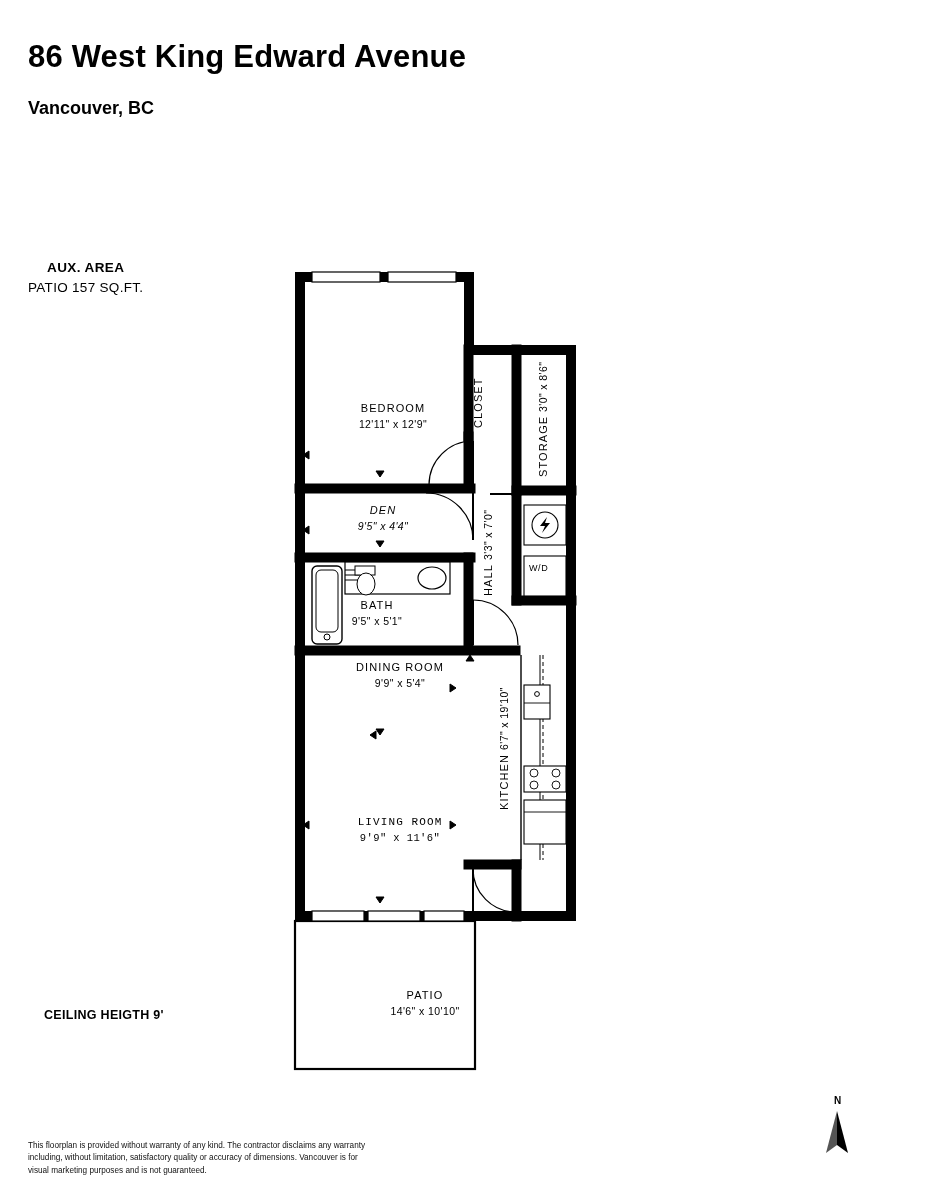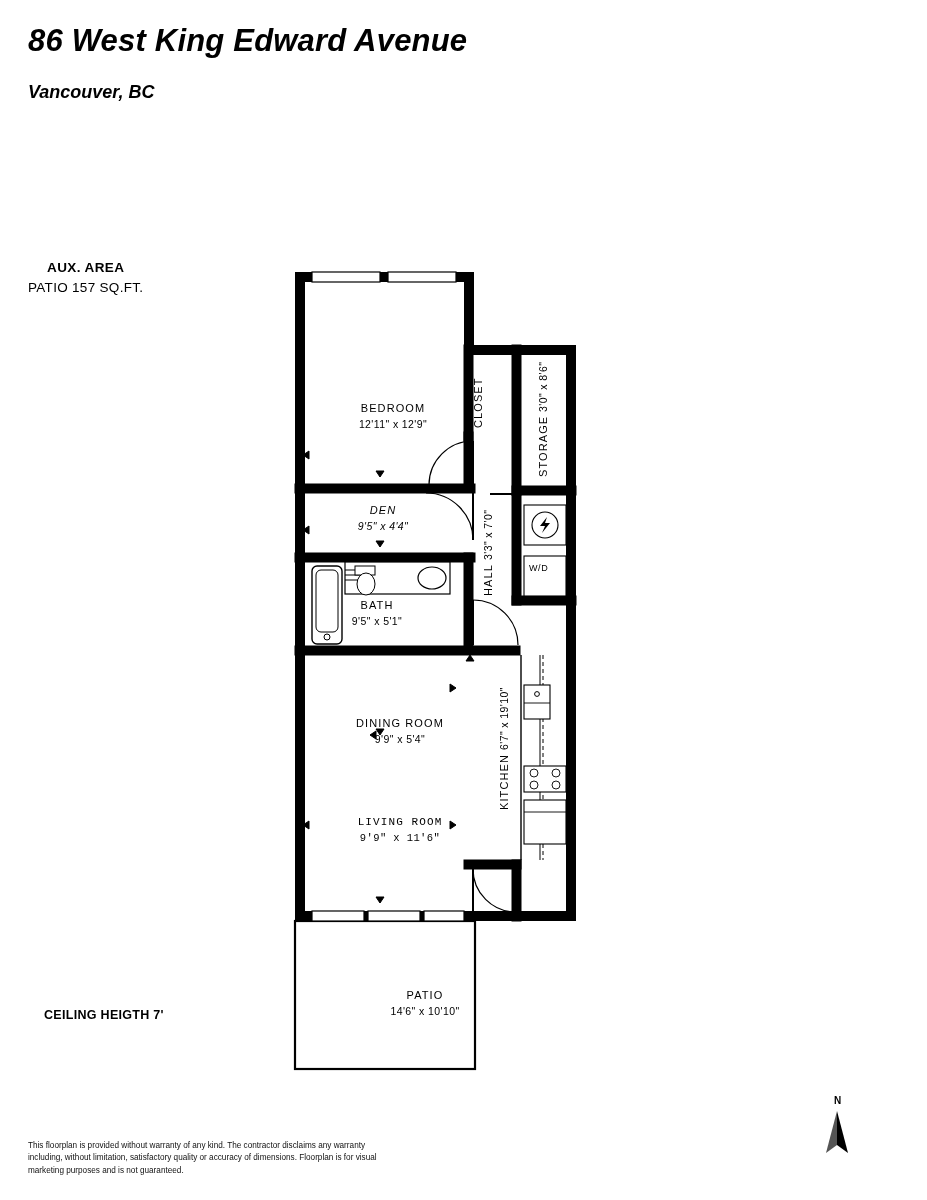--- a/index.html
+++ b/index.html
@@ -13,23 +13,22 @@
     position: relative;
     font-family: "Liberation Sans", sans-serif;
     color: #000000;
     overflow: hidden;
   }
 
   
   #header {
     position: absolute;
     left: 28px;
-    top: 24px;
+    top: 40px;
     width: 700px;
-    font-style: italic;
   }
   #title {
     font-size: 31px;
     font-weight: bold;
     letter-spacing: 0.2px;
     line-height: 1.1;
     margin: 0;
   }
   #subtitle {
     font-size: 18px;
@@ -133,23 +132,23 @@
 <div id="header">
   <h1 id="title">86 West King Edward Avenue</h1>
   <div id="subtitle">Vancouver, BC</div>
 </div>
 
 <div id="aux-block">
   <div id="aux-label">AUX. AREA</div>
   <div id="aux-patio">PATIO   157 SQ.FT.</div>
 </div>
 
-<div id="ceiling">CEILING HEIGTH  7'</div>
-
-<div id="disclaimer">This floorplan is provided without  warranty of any kind. The contractor disclaims any warranty including, without limitation, satisfactory quality or accuracy of dimensions. Floorplan is for visual marketing purposes and is not guaranteed.</div>
+<div id="ceiling">CEILING HEIGTH  9'</div>
+
+<div id="disclaimer">This floorplan is provided without  warranty of any kind. The contractor disclaims any warranty including, without limitation, satisfactory quality or accuracy of dimensions. Vancouver is for visual marketing purposes and is not guaranteed.</div>
 
 <svg id="plan" viewBox="0 0 927 1200">
   <g fill="none" stroke="#000" stroke-width="1">
 
     <rect x="295" y="921" width="180" height="148" stroke="#000" stroke-width="2.2" fill="#ffffff"></rect>
 
     <path d="
       M295,272 L474,272 L474,345 L576,345 L576,921 L295,921 Z
       M305,282 L464,282 L464,355 L566,355 L566,911 L305,911 Z
     " fill="#000" stroke="none" fill-rule="evenodd"></path>
@@ -269,21 +268,21 @@
 <div class="room-label vert" style="left:481px; top:508px; height:90px;">
   <span class="rname">HALL</span>
   <span class="rdim" style="margin-left:2px;">3'3" x 7'0"</span>
 </div>
 
 <div class="room-label" style="left:312px; top:598px; width:130px;">
   <div class="rname">BATH</div>
   <div class="rdim">9'5" x 5'1"</div>
 </div>
 
-<div class="room-label" style="left:315px; top:716px; width:170px;">
+<div class="room-label" style="left:315px; top:660px; width:170px;">
   <div class="rname">DINING ROOM</div>
   <div class="rdim">9'9" x 5'4"</div>
 </div>
 
 <div class="room-label vert" style="left:497px; top:700px; height:110px;">
   <span class="rname">KITCHEN</span>
   <span class="rdim" style="margin-left:2px;">6'7" x 19'10"</span>
 </div>
 
 <div class="room-label" style="left:315px; top:815px; width:170px;font-family:Liberation Mono, monospace;">

